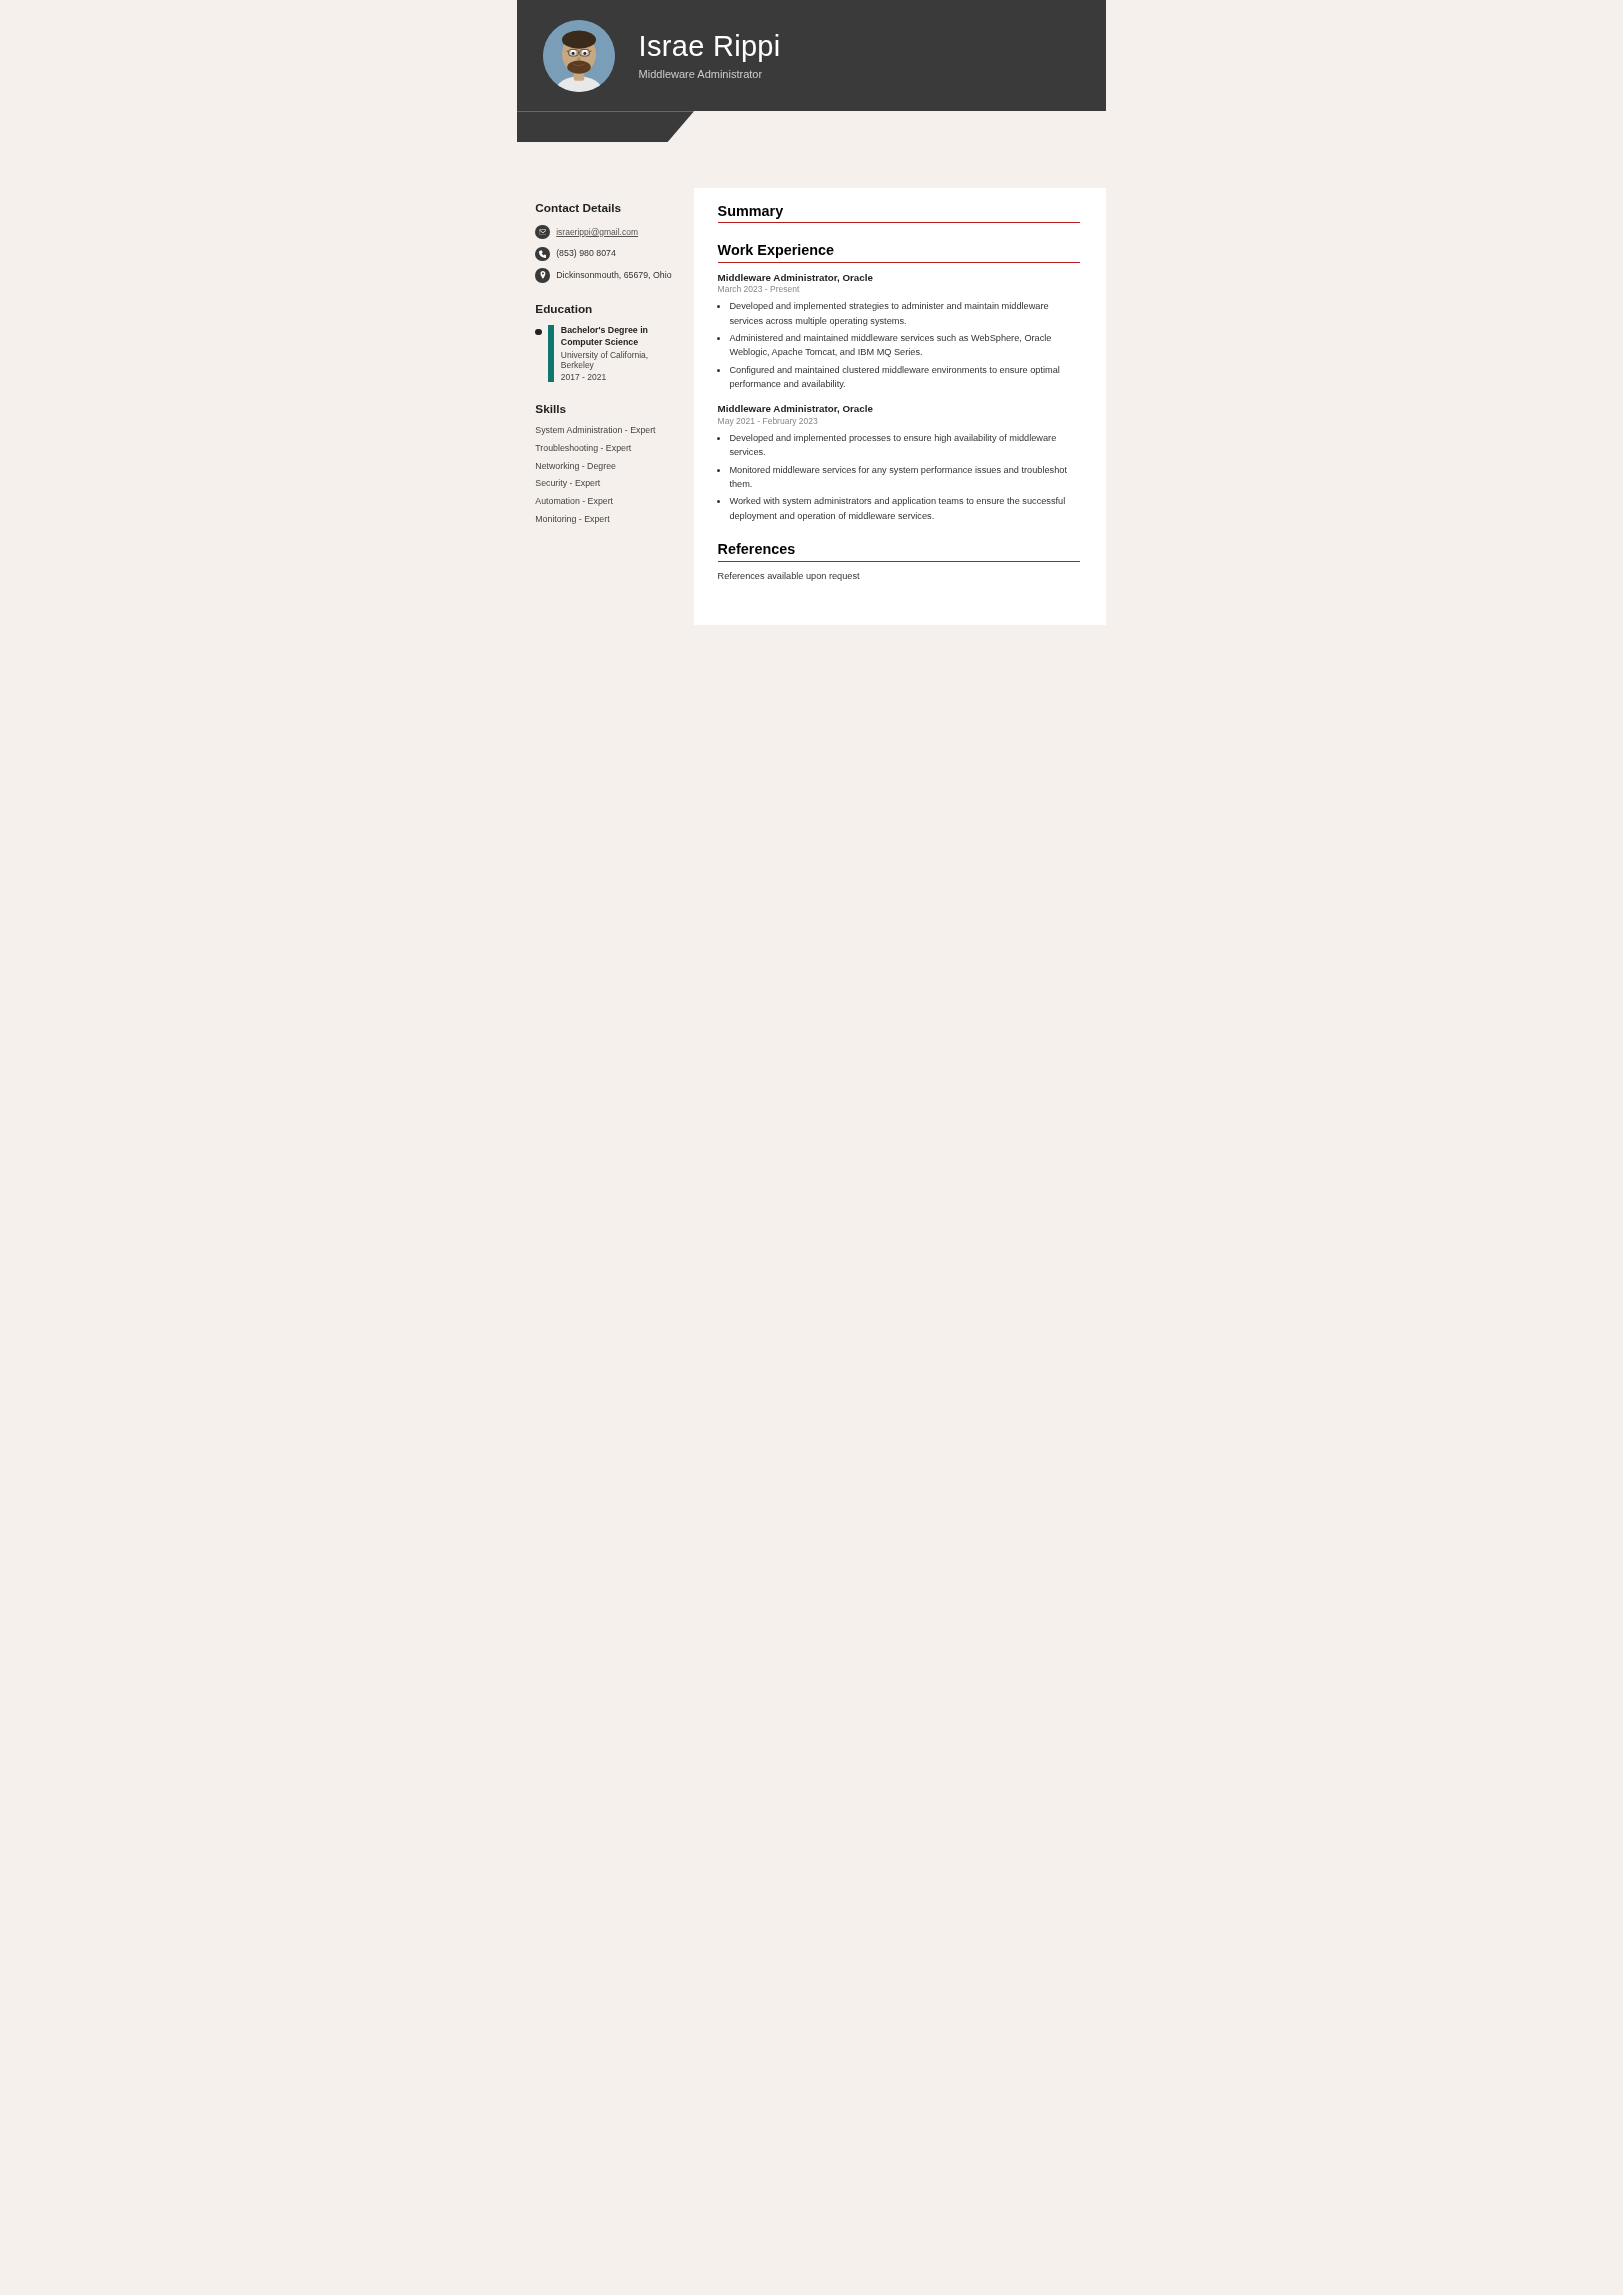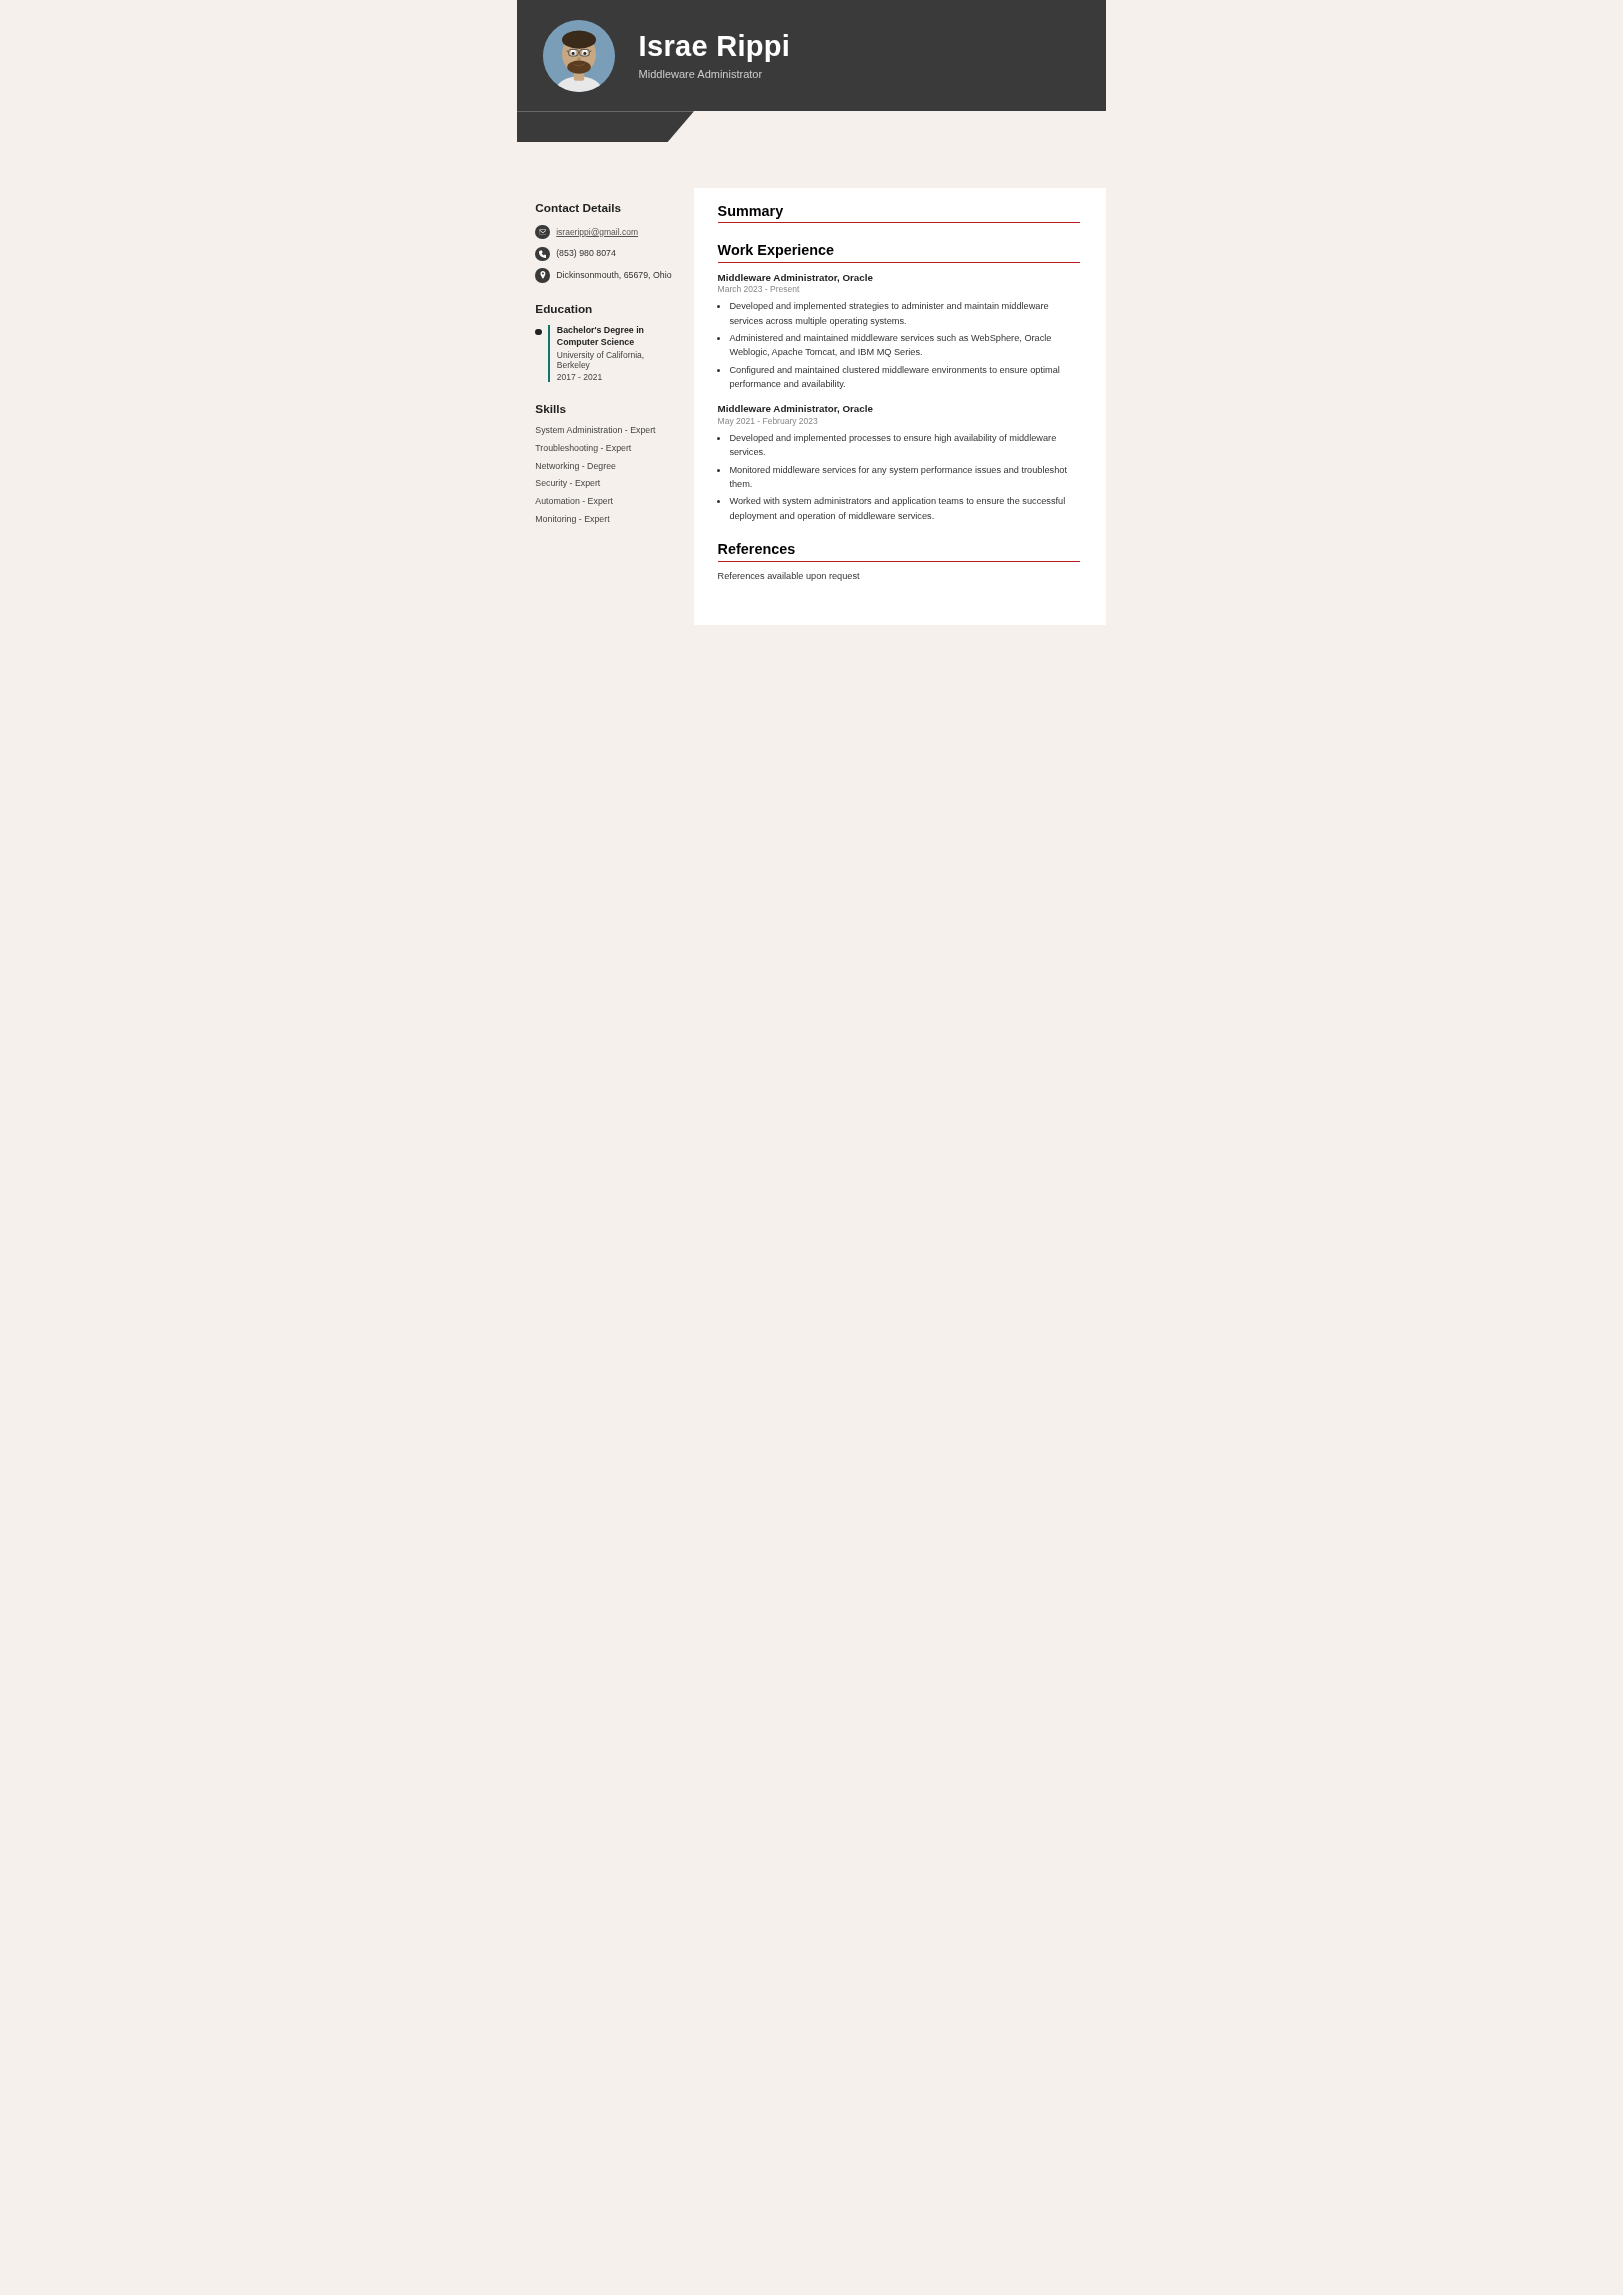--- a/index.html
+++ b/index.html
@@ -36,21 +36,21 @@
     }
     .avatar-face {
       width: 72px;
       height: 72px;
     }
     .header-text {
       color: #fff;
     }
     .header-name {
       font-size: 29px;
-      font-weight: 700;
+      font-weight: 400;
       letter-spacing: 0.3px;
       line-height: 1.1;
       color: #fff;
     }
     .header-title {
       font-size: 11px;
       color: #ccc;
       font-weight: 300;
       margin-top: 5.2px;
     }
@@ -138,21 +138,21 @@
     }
     .edu-bullet {
       width: 6.5px;
       height: 6.5px;
       background: #222;
       border-radius: 50%;
       flex-shrink: 0;
       margin-top: 3.3px;
     }
     .edu-body {
-      border-left: 2px solid #0f766e;
+      border-left: 6px solid #0f766e;
       padding-left: 6.5px;
     }
     .edu-degree {
       font-size: 8.8px;
       font-weight: 700;
       color: #222;
       line-height: 1.3;
     }
     .edu-school {
       font-size: 8.5px;

